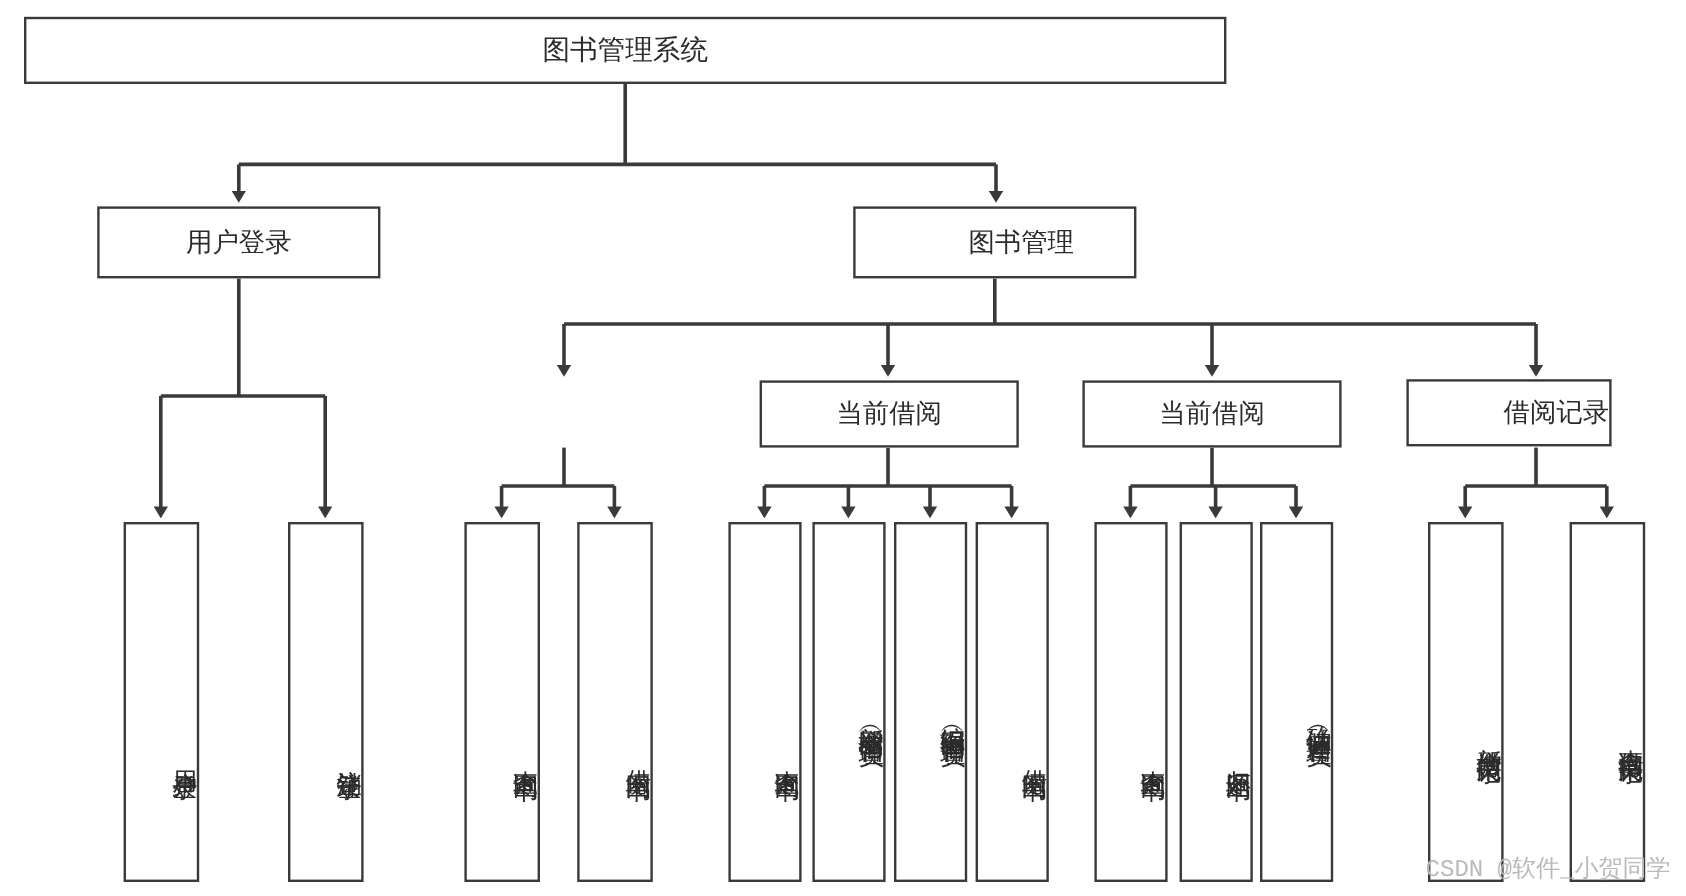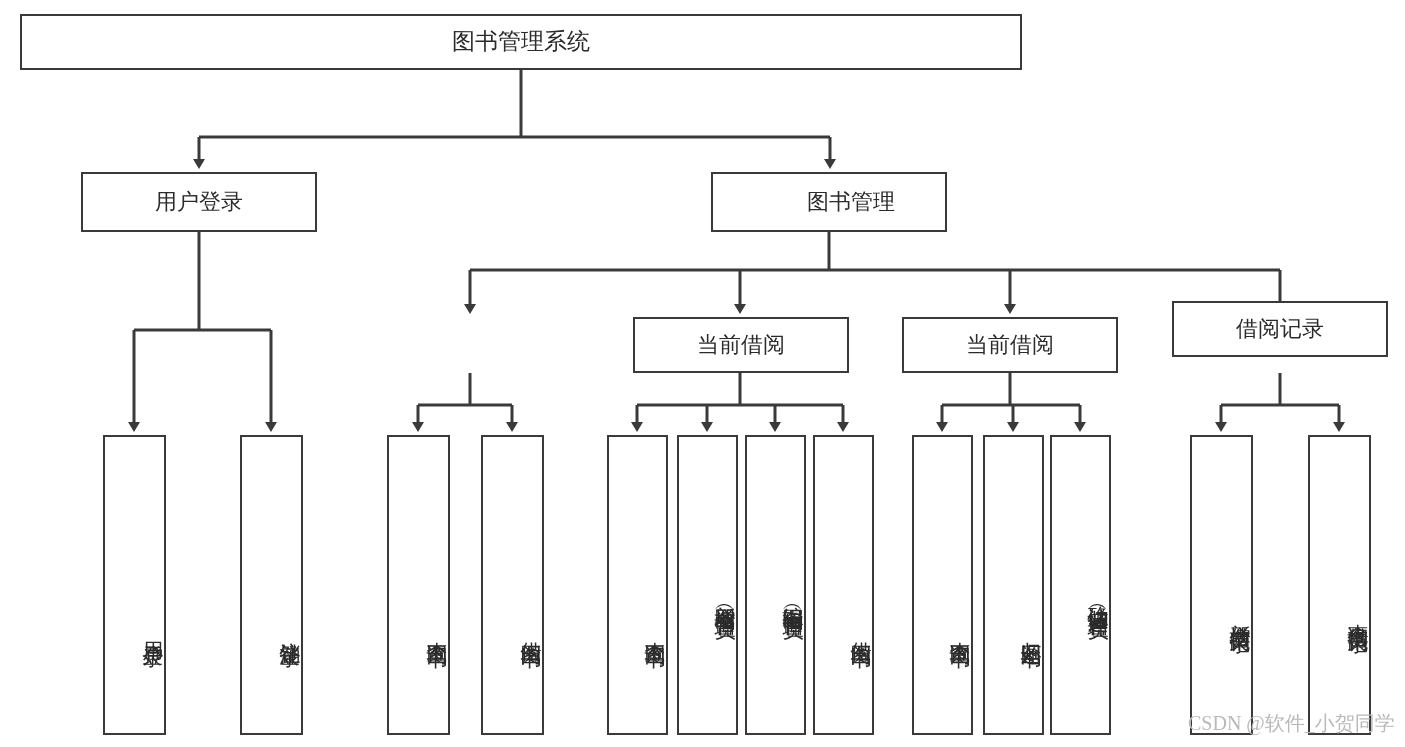--- a/index.html
+++ b/index.html
@@ -34,21 +34,21 @@
   }
   .node-v.short{padding-top:88px;}
   .node-v.mid{padding-top:56px;}
   .watermark{
     position:absolute;
     left:1188px;top:710px;
     font-size:20px;
     color:#b9b9b9;
     white-space:nowrap;
     z-index:5;
-    font-family:Liberation Serif, serif;
+    font-family:Liberation Mono, monospace;
   }
 </style>
 </head>
 <body>
 
 <div id="diagram-root">
 
   <svg id="wires" viewBox="0 0 1405 747" xmlns="http://www.w3.org/2000/svg">
     <defs>
       <marker id="arrow" markerWidth="10" markerHeight="12" refX="1" refY="6" orient="auto" markerUnits="userSpaceOnUse">
@@ -109,21 +109,21 @@
   <div class="node node-h" style="left:711px;top:172px;width:236px;height:60px;padding-left:44px;">
     <span>图书管理</span>
   </div>
 
   <div class="node node-h" style="left:633px;top:317px;width:216px;height:56px;">
     <span>当前借阅</span>
   </div>
   <div class="node node-h" style="left:902px;top:317px;width:216px;height:56px;">
     <span>当前借阅</span>
   </div>
-  <div class="node node-h" style="left:1172px;top:301px;width:216px;height:56px;">
+  <div class="node node-h" style="left:1172px;top:316px;width:171px;height:56px;justify-content:flex-end;">
     <span>借阅记录</span>
   </div>
 
   <div class="node node-v short" style="left:103px;top:435px;width:63px;height:300px;">
     <span>用户登录</span>
   </div>
   <div class="node node-v short" style="left:240px;top:435px;width:63px;height:300px;">
     <span>注销登录</span>
   </div>
 

